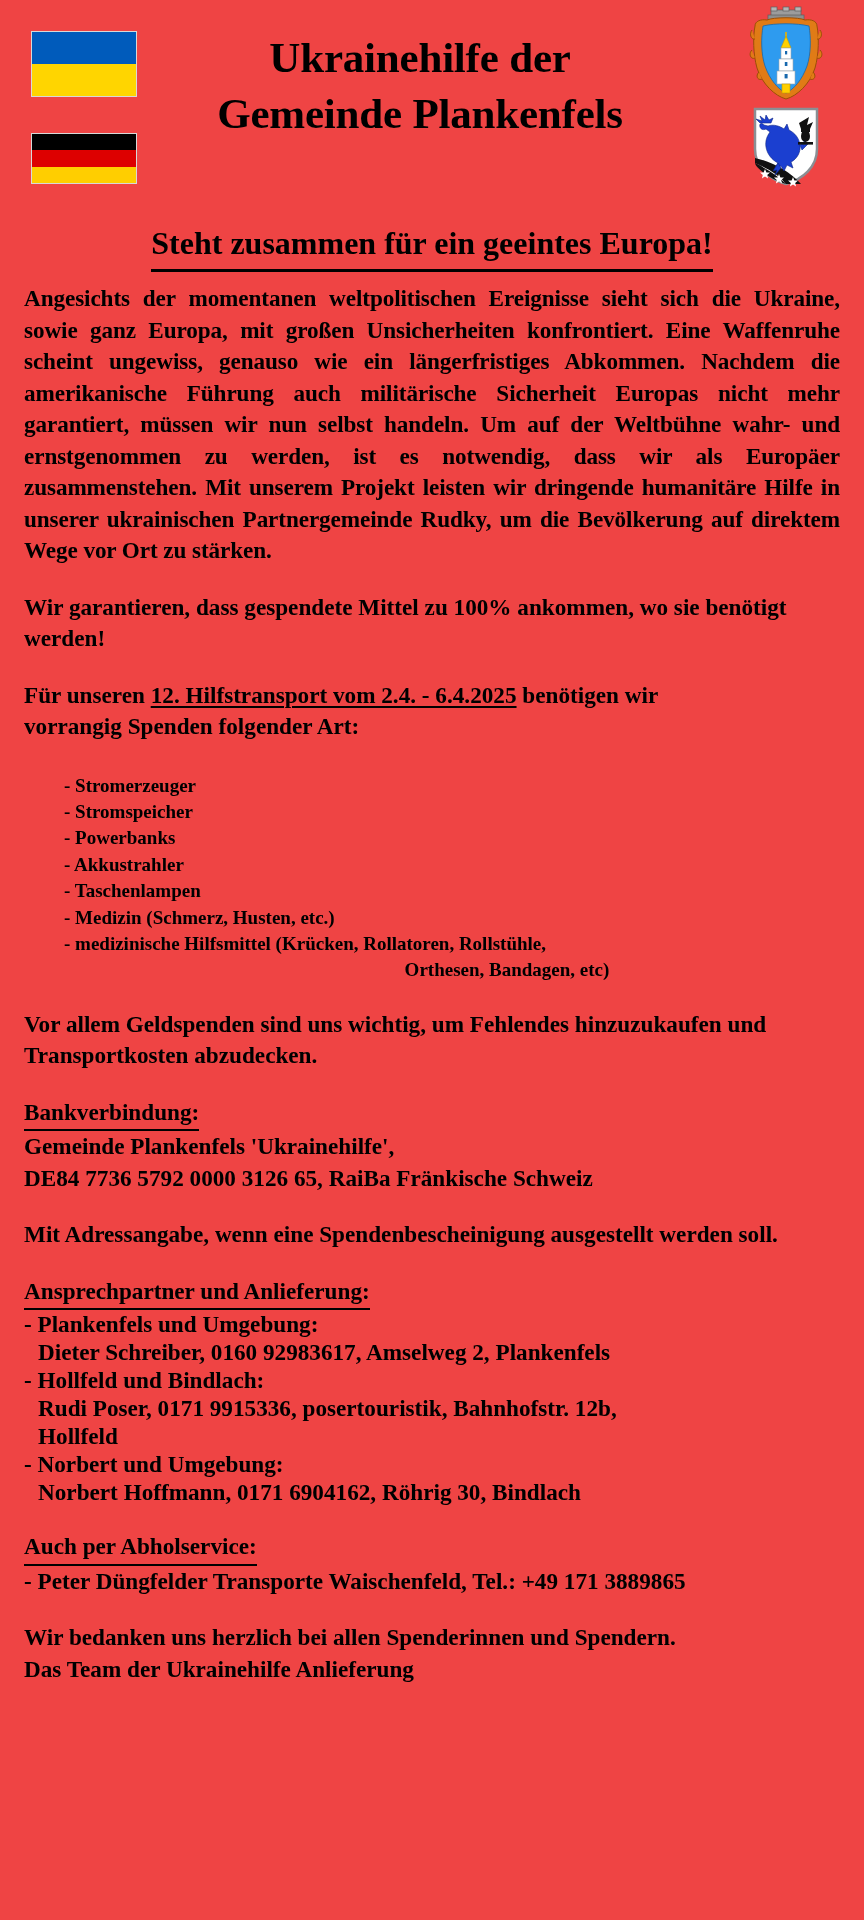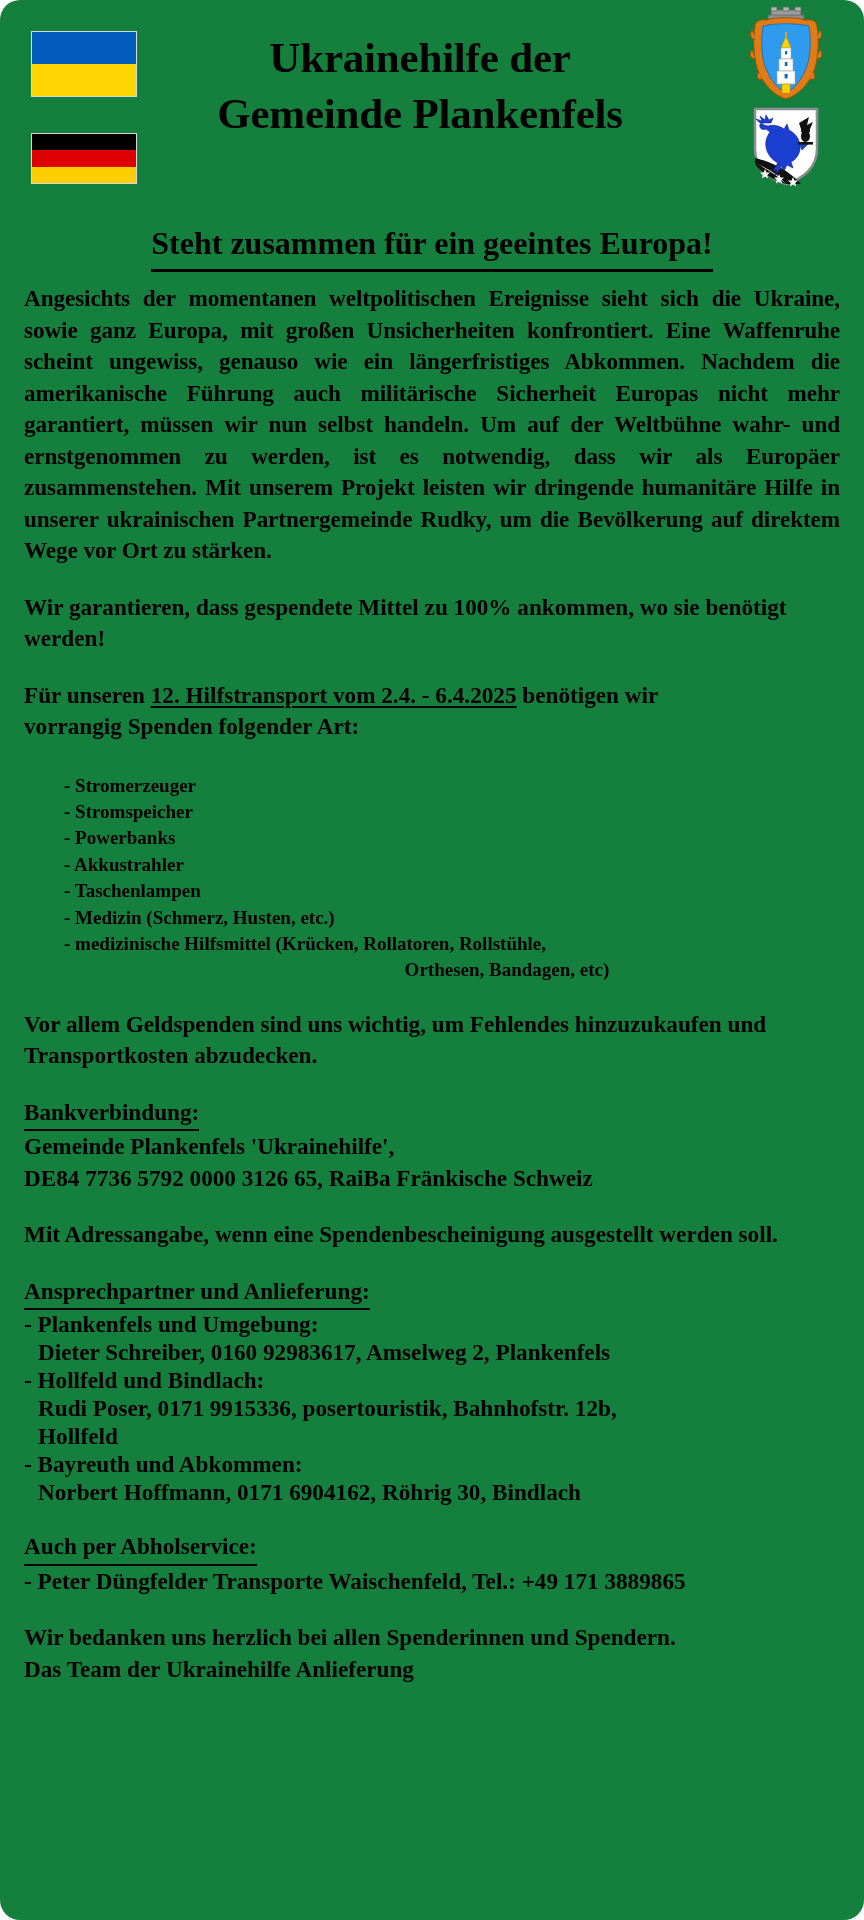--- a/index.html
+++ b/index.html
@@ -13,22 +13,21 @@
     height: 1920px;
     overflow: hidden;
     font-family: "Liberation Serif", "DejaVu Serif", serif;
     color: #000000;
     position: relative;
   }
   .page {
     position: relative;
     width: 864px;
     height: 1920px;
-    background: #15803d;
-    border-radius: 20px;
+    background: #ef4444;
   }
 
   
   .header {
     position: relative;
     height: 212px;
   }
   .flags {
     position: absolute;
     left: 31px;
@@ -272,21 +271,21 @@
 
     <p class="block">
       <span class="uline-head">Ansprechpartner und Anlieferung:</span>
     </p>
 
     <div class="contact-line">- Plankenfels und Umgebung:</div>
     <div class="contact-line indent">Dieter Schreiber, 0160 92983617, Amselweg 2, Plankenfels</div>
     <div class="contact-line">- Hollfeld und Bindlach:</div>
     <div class="contact-line indent">Rudi Poser, 0171 9915336, posertouristik, Bahnhofstr. 12b,</div>
     <div class="contact-line indent">Hollfeld</div>
-    <div class="contact-line">- Bayreuth und Abkommen:</div>
+    <div class="contact-line">- Norbert und Umgebung:</div>
     <div class="contact-line indent">Norbert Hoffmann, 0171 6904162, Röhrig 30, Bindlach</div>
 
     <p class="block">
       <span class="uline-head">Auch per Abholservice: </span>
     </p>
     <p class="tight">- Peter Düngfelder Transporte Waischenfeld, Tel.: +49 171 3889865</p>
 
     <p class="block">Wir bedanken uns herzlich bei allen Spenderinnen und Spendern.</p>
     <p class="tight">Das Team der Ukrainehilfe Anlieferung</p>
 

